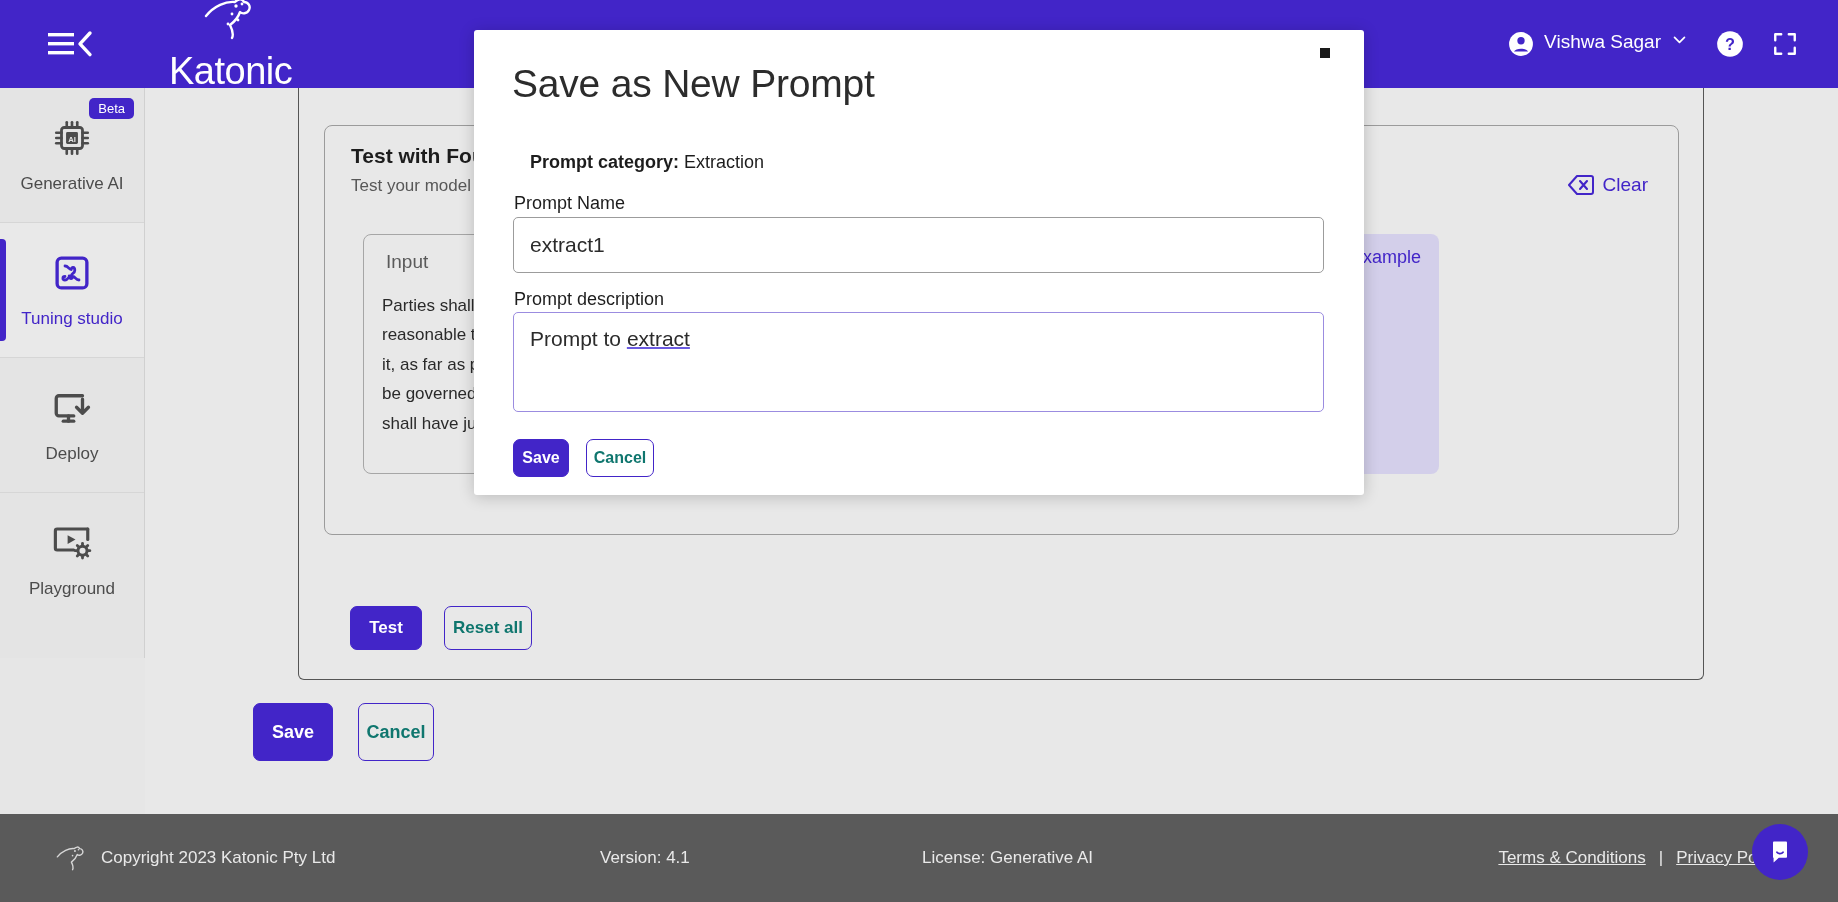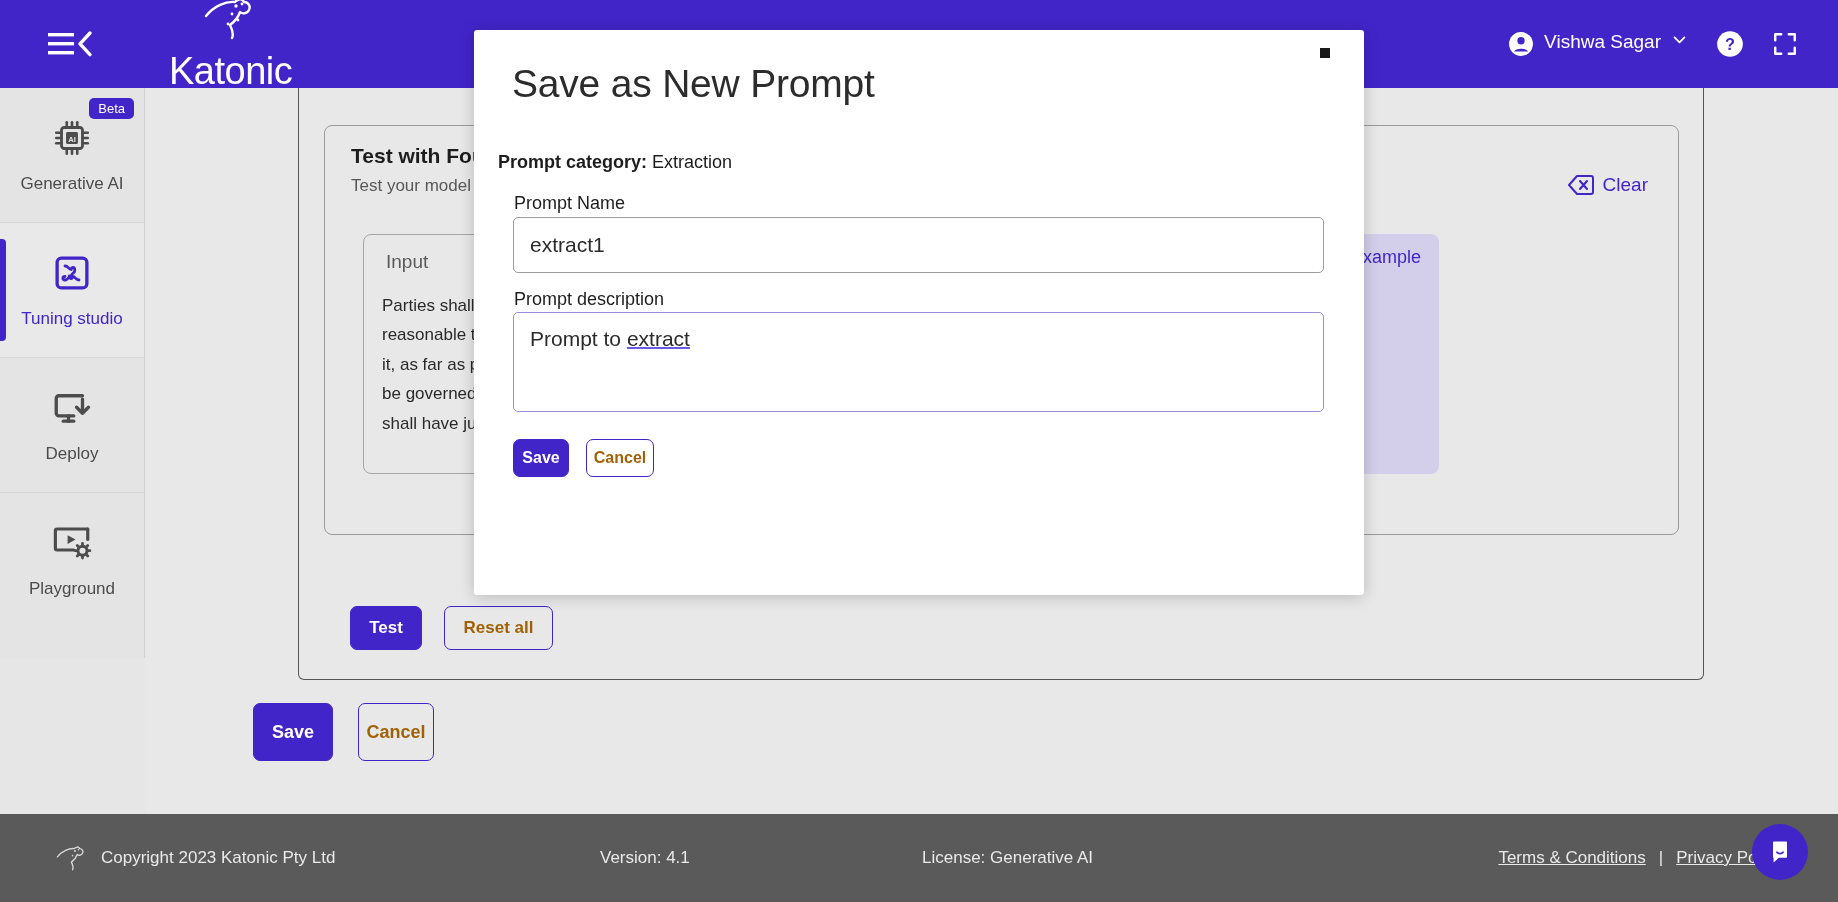--- a/index.html
+++ b/index.html
@@ -84,23 +84,23 @@
   }
   .add-example {
     position: absolute; right: 18px; top: 13px; color: #4225c8; font-size: 18px; cursor: pointer;
   }
   .btn-row { position: absolute; left: 25px; top: 480px; display: flex; gap: 22px; }
   .btn {
     font-size: 17px; font-weight: 700; border-radius: 7px; cursor: pointer;
     display: flex; align-items: center; justify-content: center;
   }
   .btn-primary { background: #4225c8; color: #fff; border: 1px solid #4225c8; }
-  .btn-outline { background: #e8e8e8; color: #a16207; border: 1px solid #4225c8; }
+  .btn-outline { background: #e8e8e8; color: #0f766e; border: 1px solid #4225c8; }
   .btn-test { width: 72px; height: 44px; }
-  .btn-reset { width: 109px; height: 44px; }
+  .btn-reset { width: 88px; height: 44px; }
   .page-btn-row { position: absolute; left: 108px; top: 615px; display: flex; gap: 25px; }
   .btn-save-page { width: 80px; height: 58px; font-size: 18px; }
   .btn-cancel-page { width: 76px; height: 58px; font-size: 18px; }
 
   
   .footer {
     position: absolute; bottom: 0; left: 0; width: 1838px; height: 88px;
     background: #5a5a5a; color: #e9e9e9; display: flex; align-items: center;
     font-size: 17px; z-index: 4;
   }
@@ -110,33 +110,33 @@
   .footer-links { position: absolute; right: 56px; display: flex; gap: 13px; align-items: center; margin-left: 32px; }
   .footer-links a { color: #e9e9e9; text-decoration: underline; cursor: pointer; }
   .chat-bubble {
     position: absolute; right: 30px; bottom: 22px; width: 56px; height: 56px;
     background: #4225c8; border-radius: 50%; display: flex; align-items: center;
     justify-content: center; cursor: pointer; z-index: 12;
   }
 
   
   .modal {
-    position: absolute; left: 474px; top: 30px; width: 890px; height: 565px;
+    position: absolute; left: 474px; top: 30px; width: 890px; height: 465px;
     background: #fff; border-radius: 3px; z-index: 20;
     box-shadow: 0 2px 16px rgba(0,0,0,0.20);
   }
   .modal-close {
     position: absolute; right: 34px; top: 18px; width: 10px; height: 10px;
     background: #1a1a1a; cursor: pointer;
   }
   .modal-title {
     position: absolute; left: 38px; top: 32px; font-size: 39px; font-weight: 300;
     color: #2c2c2c; letter-spacing: -0.2px;
   }
-  .modal-cat { position: absolute; left: 24px; top: 122px; font-size: 18px; color: #1d1d1d; }
+  .modal-cat { position: absolute; left: 56px; top: 122px; font-size: 18px; color: #1d1d1d; }
   .modal-cat b { font-weight: 700; }
   .field-label { position: absolute; left: 40px; font-size: 18px; font-weight: 500; color: #1d1d1d; }
   .lbl-name { top: 163px; }
   .lbl-desc { top: 259px; }
   .txt-input {
     position: absolute; left: 39px; width: 811px; background: #fff;
     font-family: "Liberation Sans", sans-serif; font-size: 21px; color: #2b2b2b;
   }
   .input-name {
     top: 187px; height: 56px; border: 1px solid #9c9c9c; border-radius: 5px;

